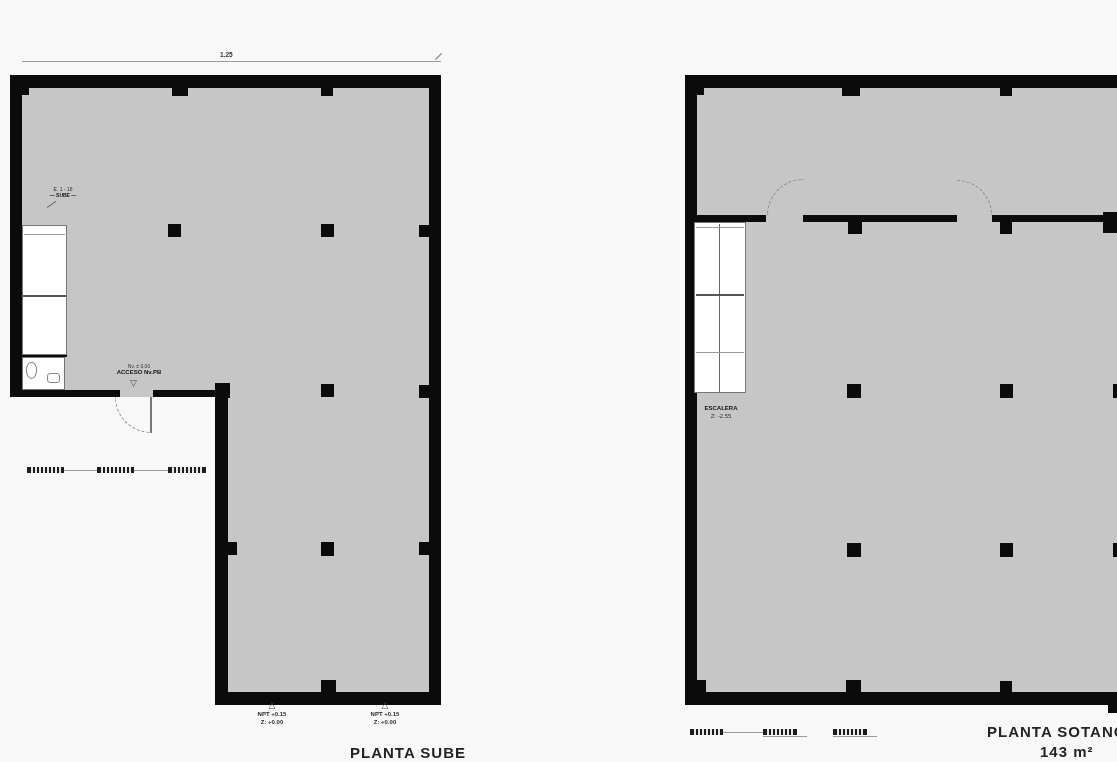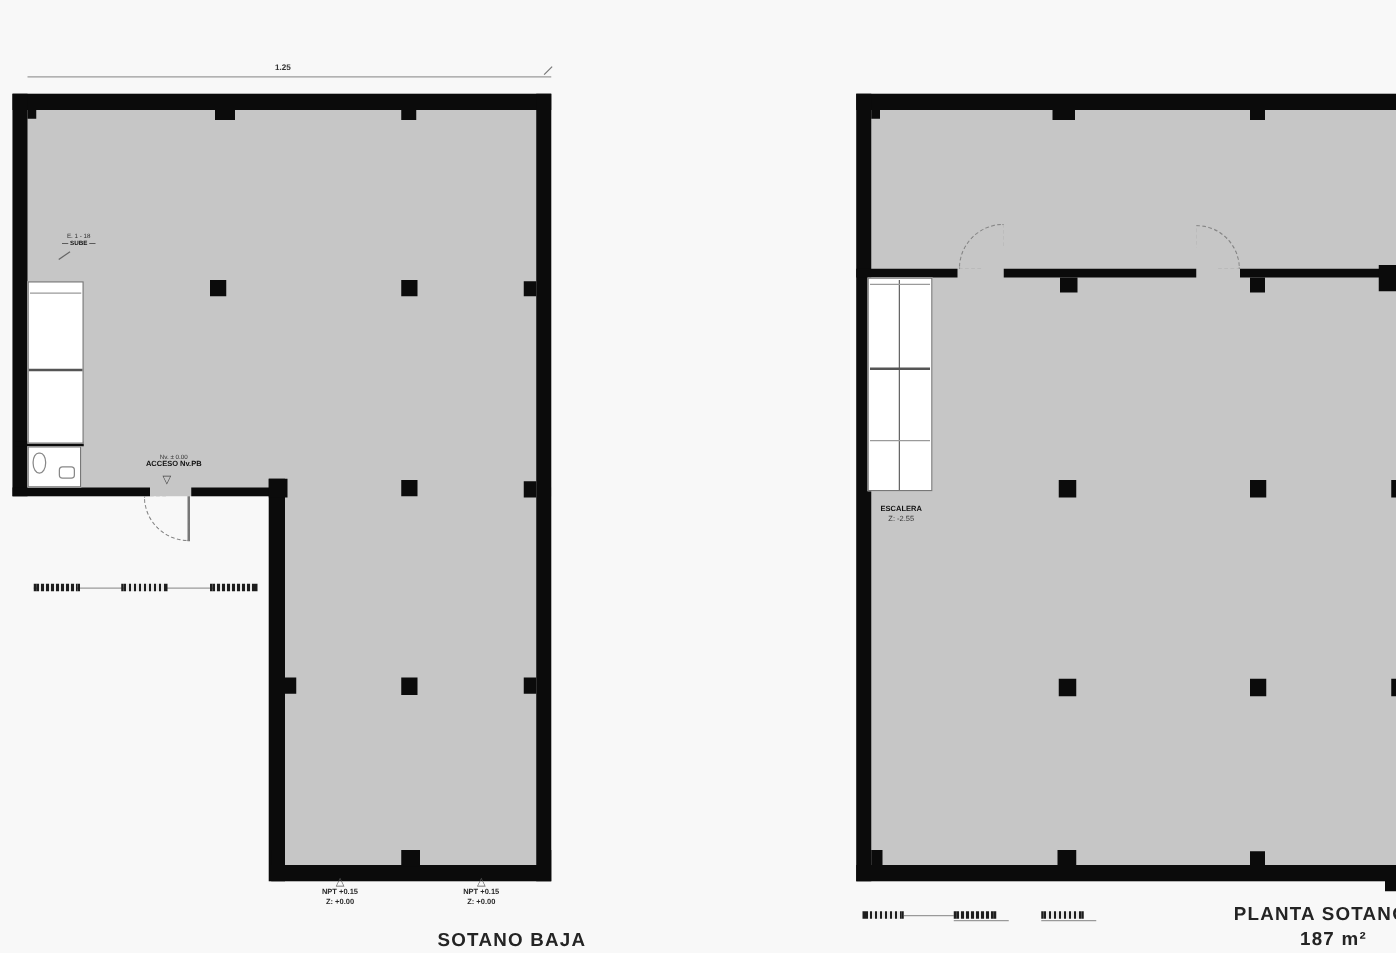--- a/index.html
+++ b/index.html
@@ -96,21 +96,21 @@
     <span class="sym">△</span>
     <span class="t">NPT +0.15</span>
     <span class="t">Z: +0.00</span>
   </div>
   <div class="lvl" style="left:351px;top:700px;">
     <span class="sym">△</span>
     <span class="t">NPT +0.15</span>
     <span class="t">Z: +0.00</span>
   </div>
 
-  <div class="title" style="left:350px;top:744px;">SOTANO BAJA</div>
+  <div class="title" style="left:350px;top:744px;">PLANTA SUBE</div>
 </div>
 
 <div class="abs" style="left:680px;top:0;width:437px;height:762px;">
 
   <div class="fill" style="left:5px;top:75px;width:432px;height:630px;"></div>
 
   <div class="w" style="left:5px;top:75px;width:432px;height:13px;"></div>
   <div class="w" style="left:5px;top:75px;width:12px;height:630px;"></div>
   <div class="w" style="left:5px;top:692px;width:432px;height:13px;"></div>
 
@@ -151,14 +151,14 @@
   <div class="w" style="left:428px;top:694px;width:9px;height:19px;"></div>
 
   <div class="thin" style="left:43px;top:732px;width:40px;height:1px;"></div>
   <div class="thin" style="left:83px;top:736px;width:44px;height:1px;"></div>
   <div class="thin" style="left:153px;top:736px;width:44px;height:1px;"></div>
   <div class="stripe" style="left:10px;top:729px;width:33px;"></div>
   <div class="stripe" style="left:83px;top:729px;width:34px;"></div>
   <div class="stripe" style="left:153px;top:729px;width:34px;"></div>
 
   <div class="title" style="left:307px;top:723px;">PLANTA SOTANO</div>
-  <div class="title" style="left:360px;top:743px;">187 m²</div>
+  <div class="title" style="left:360px;top:743px;">143 m²</div>
 </div>
 
 </body></html>

